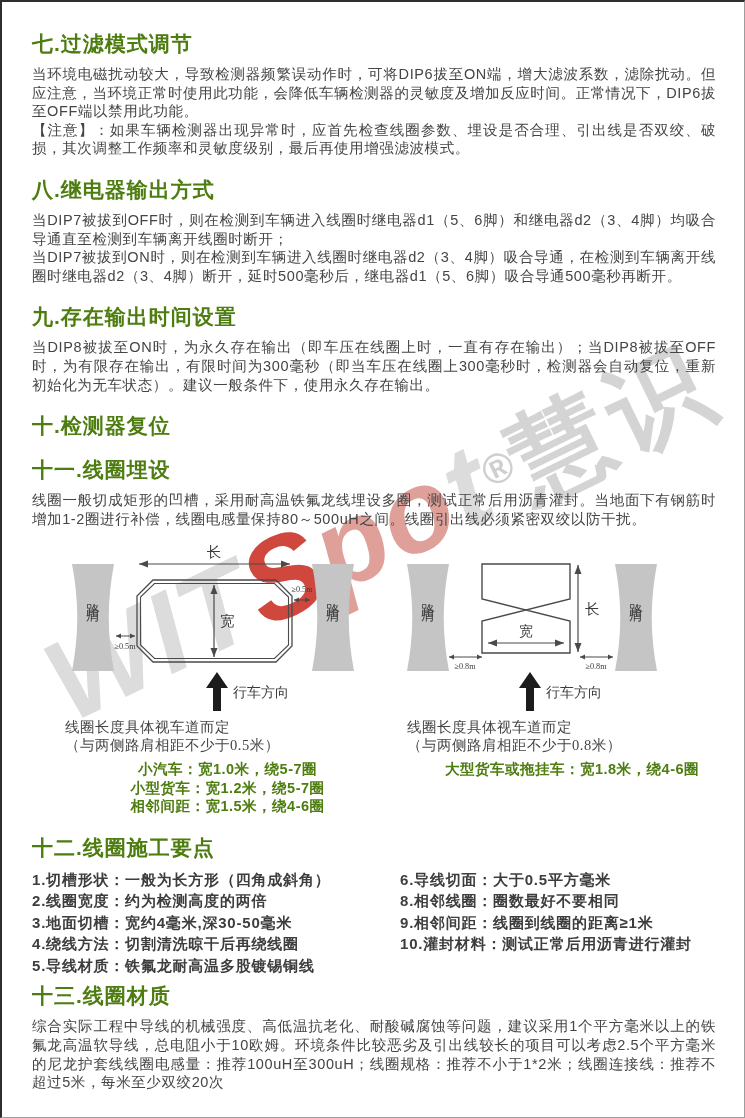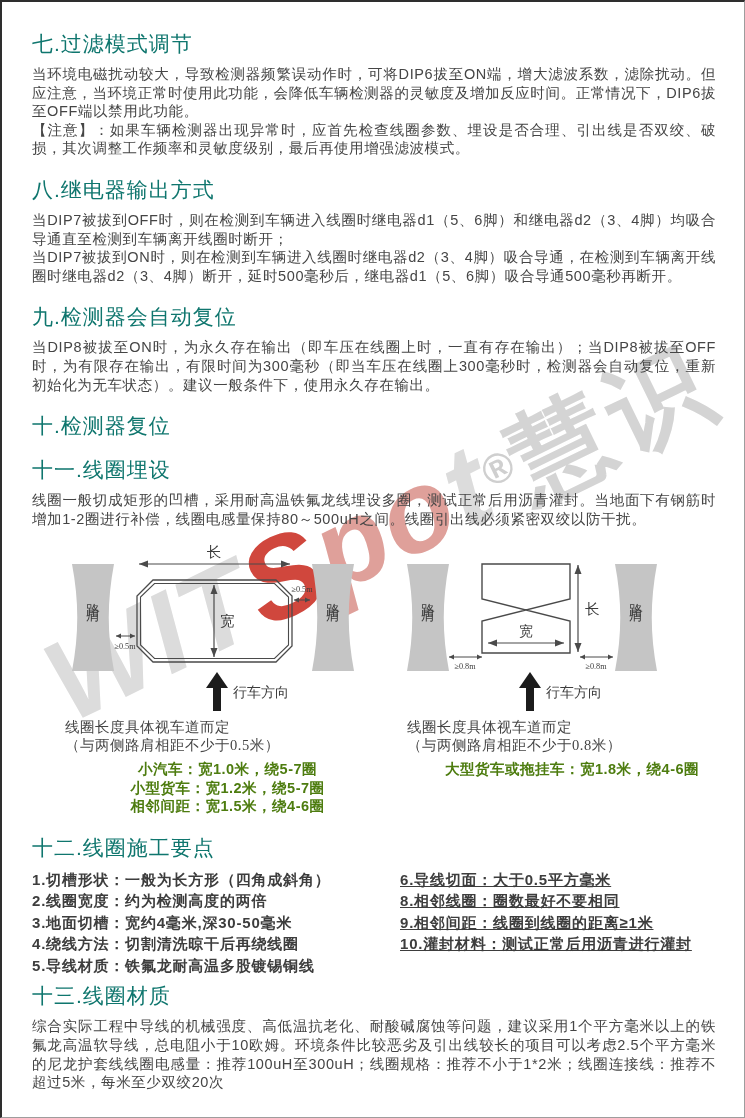--- a/index.html
+++ b/index.html
@@ -5,22 +5,22 @@
   html,body{margin:0;padding:0;background:#e9e9e9;}
   .page{
     width:745px;height:1118px;background:#ffffff;position:relative;overflow:hidden;
     box-sizing:border-box;margin:0 auto;
     border-left:2px solid #2e2e2e;border-top:2px solid #2e2e2e;
     border-right:1px solid #9d9d9d;border-bottom:1px solid #9d9d9d;
     font-family:"Liberation Serif", serif;
   }
   .content{position:relative;z-index:1;padding:30px 28px 0 30px;}
   h2.sec{
-    font-family:"Liberation Sans", sans-serif;font-weight:normal;
-    font-size:21px;line-height:24px;color:#0f766e;
+    font-family:"Liberation Sans", sans-serif;font-weight:bold;
+    font-size:21px;line-height:24px;color:#4d7c0f;
     margin:20px 0 9px 0;letter-spacing:1px;
   }
   h2.sec.first{margin-top:0;}
   p.body{
     font-family:Liberation Sans, sans-serif;font-size:14.5px;line-height:18.6px;
     color:#454545;letter-spacing:0.6px;text-align:justify;margin:0;
   }
   .diagrams{display:flex;gap:12px;margin-top:8px;}
   .diagram-col-left{width:358px;flex:0 0 358px;}
   .diagram-col-right{flex:1;}
@@ -31,21 +31,21 @@
     margin-top:6px;font-family:"Liberation Sans", sans-serif;font-weight:600;
     font-size:14.5px;line-height:18.5px;color:#4d7c0f;letter-spacing:0.5px;text-align:center;
   }
   .cols{display:flex;}
   .cols ul{
     list-style:none;margin:0;padding:0;
     font-family:"Liberation Sans", sans-serif;font-weight:600;
     font-size:15px;line-height:21.5px;color:#3d3d3d;letter-spacing:0.8px;
   }
   .cols ul.left{width:368px;flex:0 0 368px;}
-  .cols ul.right{flex:1;text-decoration:underline;}
+  .cols ul.right{flex:1;}
   h2.s13{margin-top:8px;}
   
   .watermark{
     position:absolute;left:-10px;top:460px;width:780px;z-index:0;
     text-align:center;transform:rotate(-26deg);white-space:nowrap;
     font-family:"Liberation Sans", sans-serif;font-weight:bold;
     pointer-events:none;user-select:none;
   }
   .wm-lat{font-style:italic;font-size:115px;letter-spacing:2px;}
   .wm-wit{color:#dcdcdc;} .wm-s{color:#d0473d;} .wm-po{color:#dfa09a;} .wm-t{color:#dcdcdc;}
@@ -66,21 +66,21 @@
   <div class="content">
 
     <h2 class="sec first">七.过滤模式调节</h2>
     <p class="body">当环境电磁扰动较大，导致检测器频繁误动作时，可将DIP6拔至ON端，增大滤波系数，滤除扰动。但应注意，当环境正常时使用此功能，会降低车辆检测器的灵敏度及增加反应时间。正常情况下，DIP6拔至OFF端以禁用此功能。</p>
     <p class="body">【注意】：如果车辆检测器出现异常时，应首先检查线圈参数、埋设是否合理、引出线是否双绞、破损，其次调整工作频率和灵敏度级别，最后再使用增强滤波模式。</p>
 
     <h2 class="sec">八.继电器输出方式</h2>
     <p class="body">当DIP7被拔到OFF时，则在检测到车辆进入线圈时继电器d1（5、6脚）和继电器d2（3、4脚）均吸合导通直至检测到车辆离开线圈时断开；</p>
     <p class="body">当DIP7被拔到ON时，则在检测到车辆进入线圈时继电器d2（3、4脚）吸合导通，在检测到车辆离开线圈时继电器d2（3、4脚）断开，延时500毫秒后，继电器d1（5、6脚）吸合导通500毫秒再断开。</p>
 
-    <h2 class="sec">九.检测器会自动复位</h2>
+    <h2 class="sec">九.存在输出时间设置</h2>
     <p class="body">当DIP8被拔至ON时，为永久存在输出（即车压在线圈上时，一直有存在输出）；当DIP8被拔至OFF时，为有限存在输出，有限时间为300毫秒（即当车压在线圈上300毫秒时，检测器会自动复位，重新初始化为无车状态）。建议一般条件下，使用永久存在输出。</p>
 
     <h2 class="sec">十.检测器复位</h2>
 
     <h2 class="sec">十一.线圈埋设</h2>
     <p class="body">线圈一般切成矩形的凹槽，采用耐高温铁氟龙线埋设多圈，测试正常后用沥青灌封。当地面下有钢筋时增加1-2圈进行补偿，线圈电感量保持80～500uH之间。线圈引出线必须紧密双绞以防干扰。</p>
 
     <div class="diagrams">
 
       <div class="diagram-col-left">

